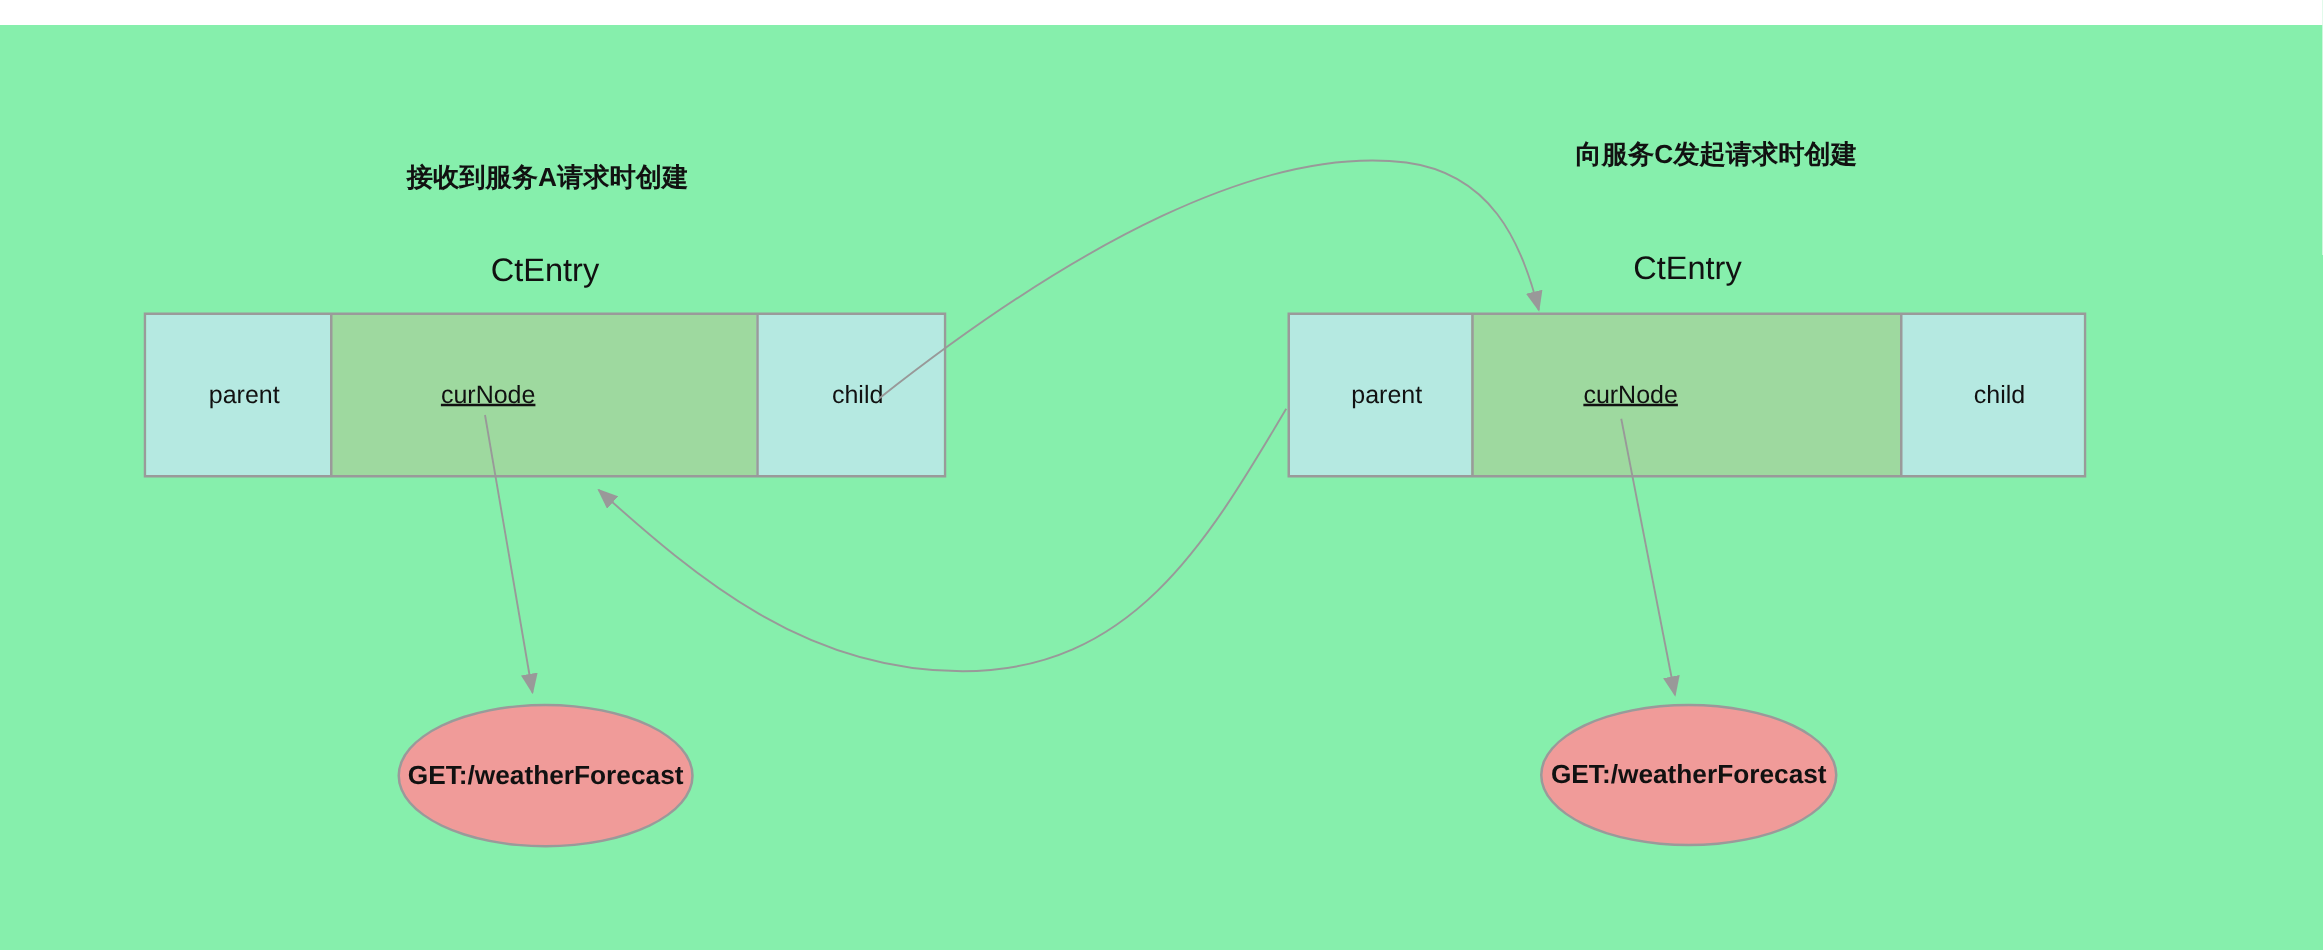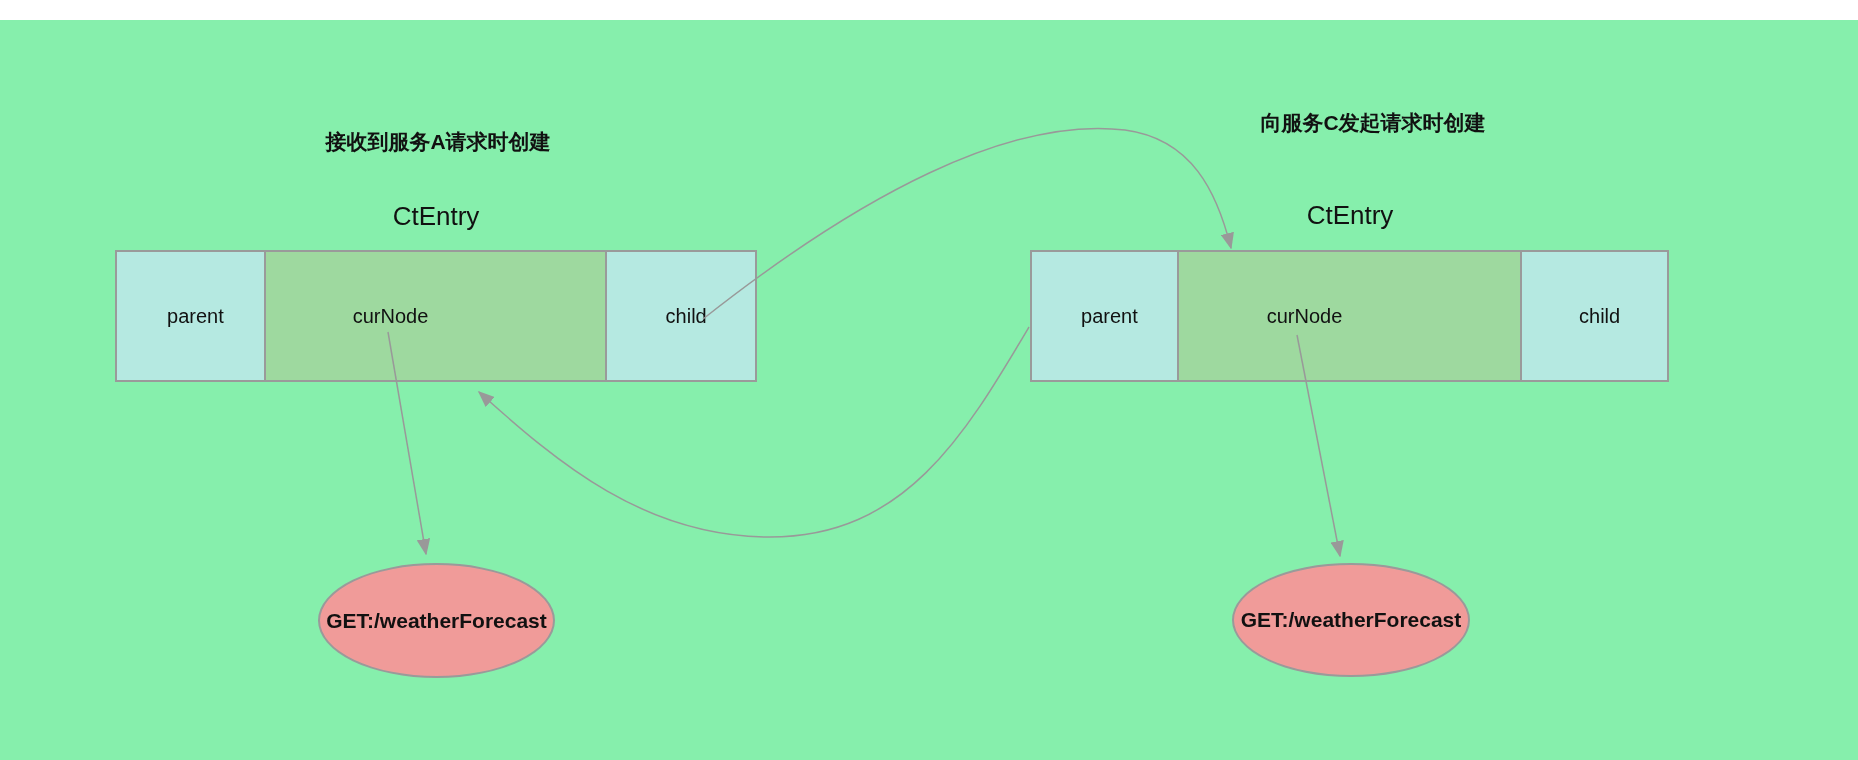--- a/index.html
+++ b/index.html
@@ -56,21 +56,21 @@
   .cell + .cell { border-left: 2px solid var(--stroke, #9a9a9a); }
   .cell.pointer { background: var(--cyan, #b5e9e1); padding-left: 10px; }
   .cell.cur     { background: var(--green, #9ed99f); }
   .cell.p-l { flex: 143 0 0; }
   .cell.c-l { flex: 355 0 0; }
   .cell.ch-l { flex: 144 0 0; }
   .cell.p-r { flex: 141 0 0; }
   .cell.c-r { flex: 357 0 0; }
   .cell.ch-r { flex: 141 0 0; }
   .cell .lbl { white-space: nowrap; }
-  .cell .shift-left { position: relative; left: -45px; }
+  .cell .shift-left { position: relative; left: -45px; text-decoration: underline; }
   .endpoint {
     position: absolute;
     box-sizing: border-box;
     border: 2px solid var(--stroke, #9a9a9a);
     border-radius: 50%;
     background: var(--pink, #f09b99);
     display: flex;
     align-items: center;
     justify-content: center;
     font-size: 21px;

